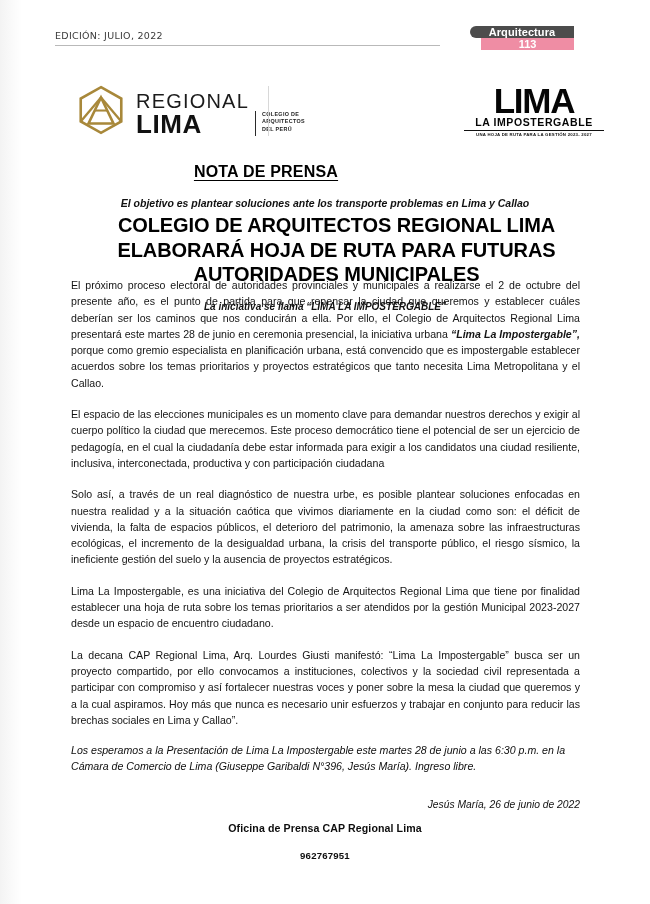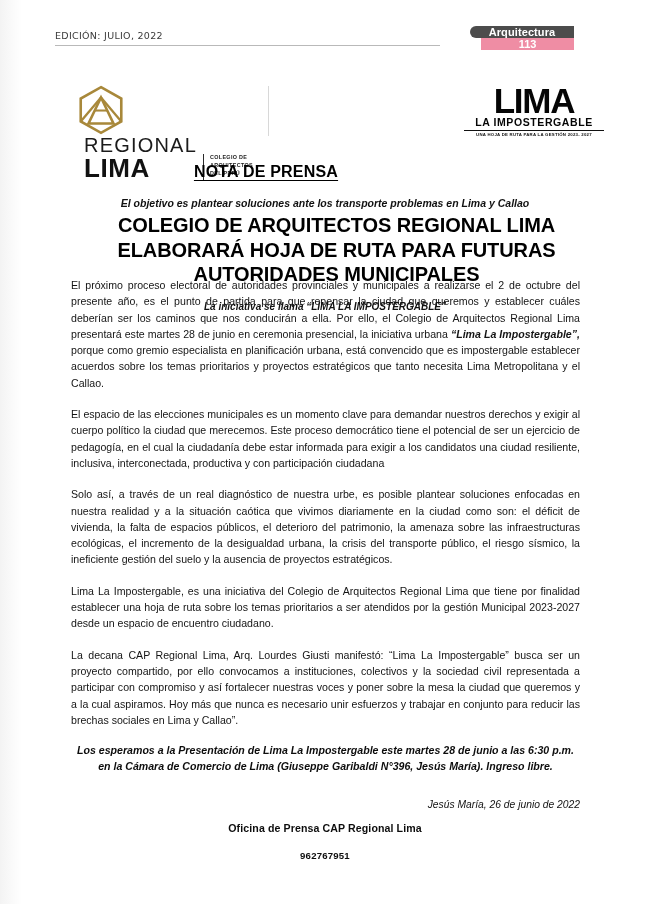--- a/index.html
+++ b/index.html
@@ -44,21 +44,21 @@
   .tag-page {
     background:#ef8da4; color:#ffffff;
     font-size:11px; font-weight:bold;
     padding:0 14px; display:flex; align-items:center; justify-content:center;
     min-width:46px;
   }
 
   
   .logos { position:absolute; left:0; top:84px; width:650px; height:62px; }
 
-  .cap-logo { position:absolute; left:75px; top:0; display:flex; align-items:flex-start;flex-direction:column; }
+  .cap-logo { position:absolute; left:75px; top:0; display:flex; align-items:flex-end; }
   .hex { width:52px; height:52px; flex:0 0 52px; }
   .cap-words { margin-left:9px; display:flex; align-items:flex-end; }
   .cap-main { line-height:.93; }
   .cap-regional {
     font-size:20px; letter-spacing:1.2px; color:#1b1b1b;
     font-family:"Liberation Sans", sans-serif; display:block;
   }
   .cap-lima {
     font-size:26px; font-weight:bold; letter-spacing:.6px; color:#111;
     font-family:"Liberation Sans", sans-serif; display:block; margin-top:1px;
@@ -113,22 +113,22 @@
     position:absolute; left:71px; top:277px; width:509px;
   }
   .para {
     font-size:10.6px; line-height:16.3px; text-align:justify; color:#141414;
     margin-bottom:15px;
   }
   .para.tight { margin-bottom:14px; }
   .para .bi { font-weight:bold; font-style:italic; }
 
   .closing {
-    font-size:10.6px; line-height:16.3px; text-align:center; color:#0d0d0d;
-    font-weight:bold; font-style:italic; margin-top:12px;
+    font-size:10.6px; line-height:16.3px; text-align:left; color:#0d0d0d;
+    font-weight:normal; font-style:italic; margin-top:12px;
   }
   .dateline {
     font-size:10.3px; font-style:italic; color:#111; text-align:right;
     margin-top:24px;
   }
 
   
   .footer {
     position:absolute; left:0; top:822px; width:650px; text-align:center;
   }

